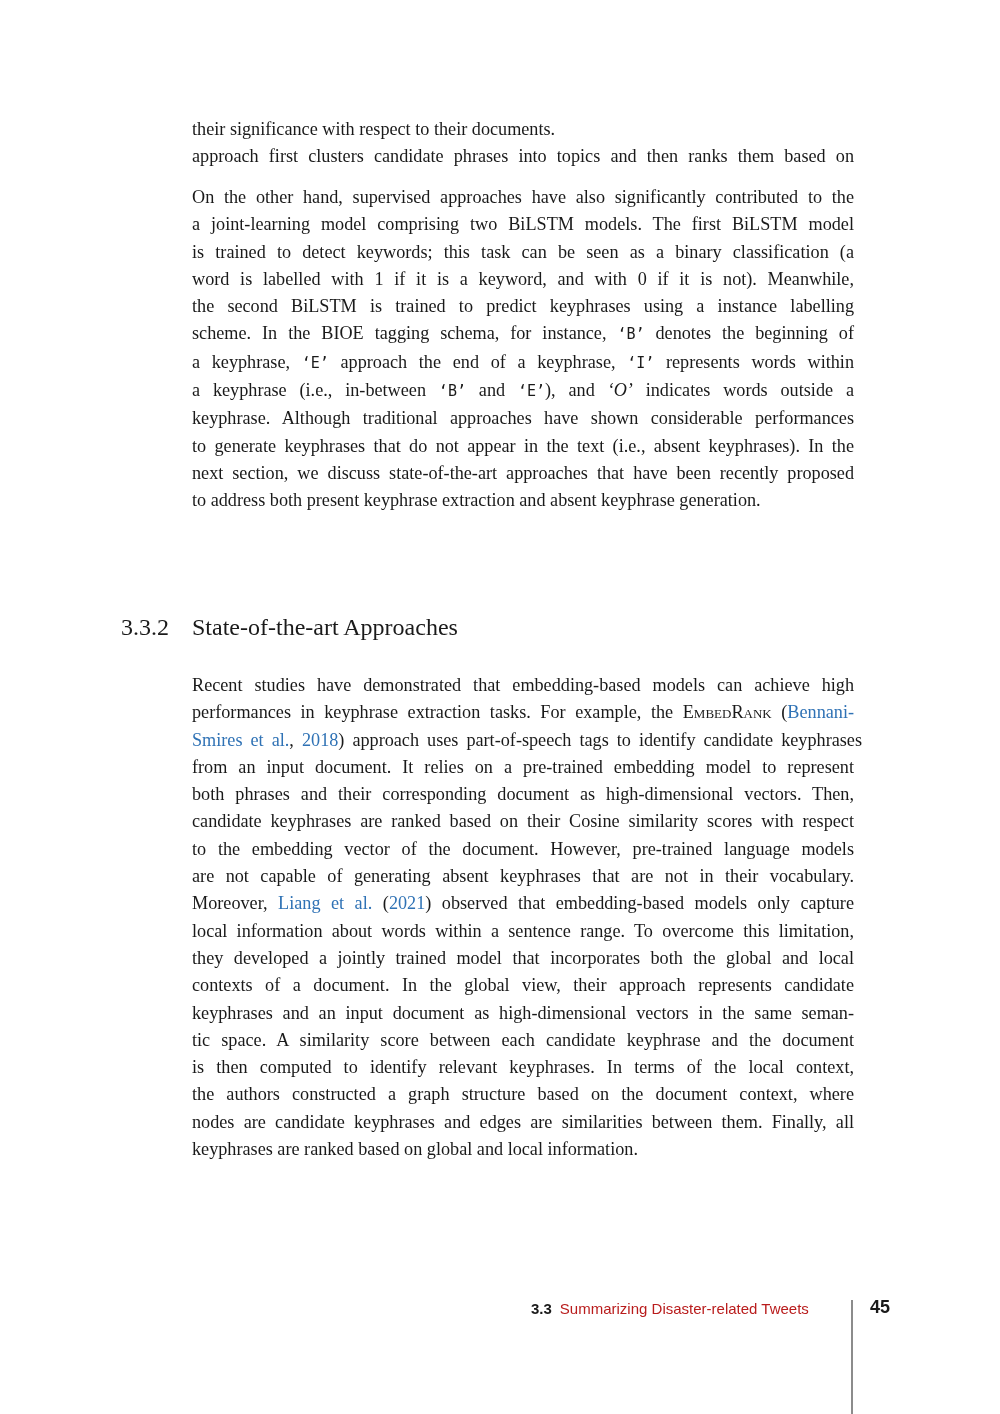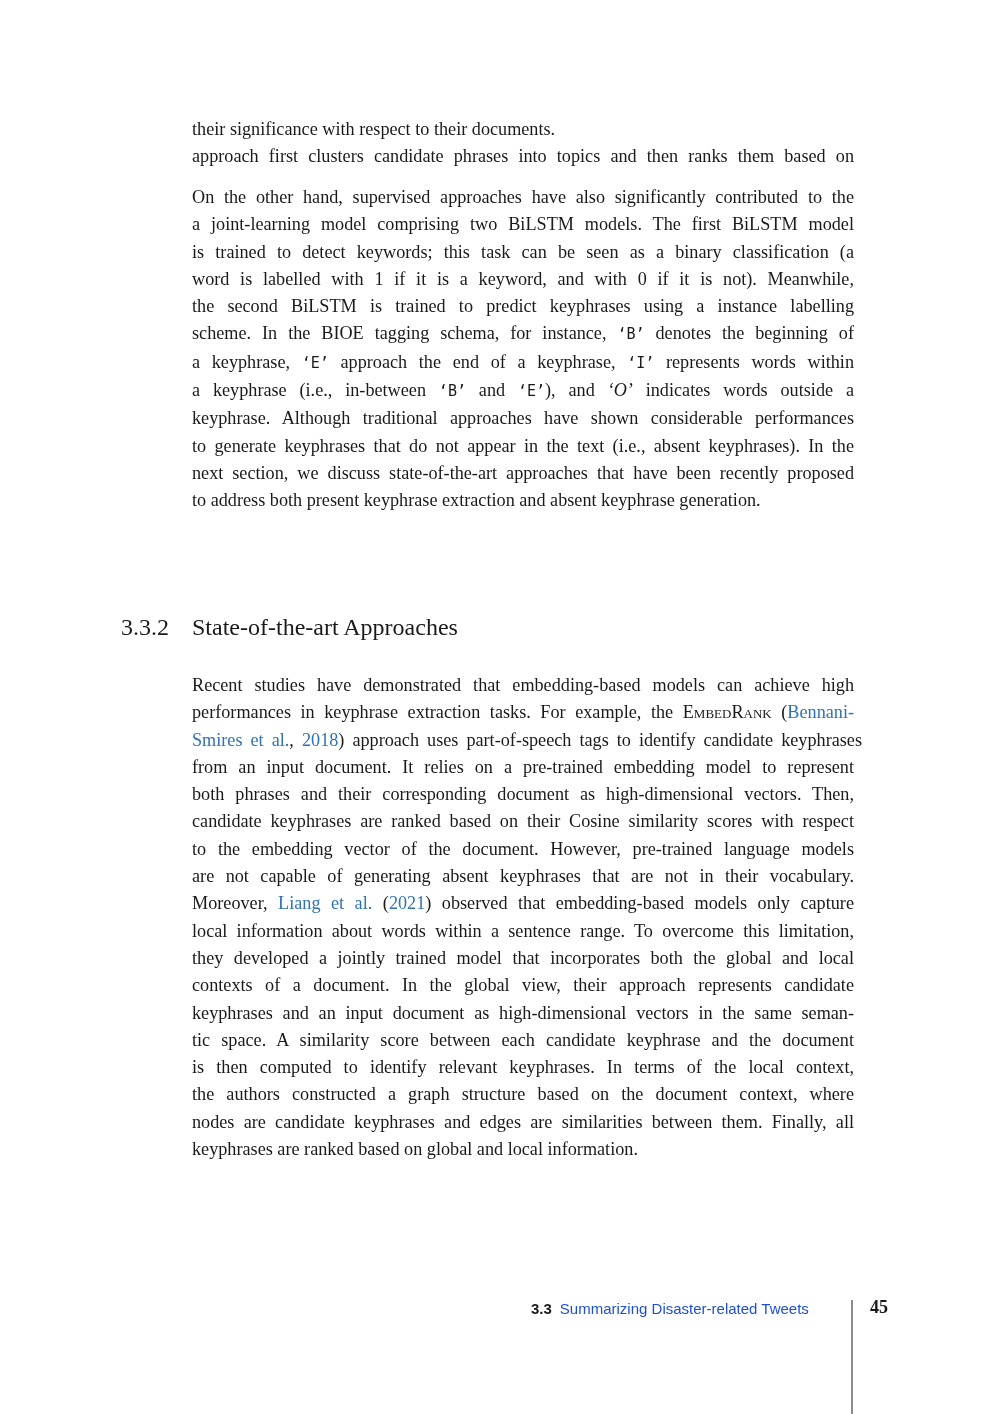--- a/index.html
+++ b/index.html
@@ -11,23 +11,23 @@
   .para .line.last { text-align-last:left; }
   .cite { color:#2f72b5; }
   .mono { font-family:"DejaVu Sans Mono", "Liberation Mono", monospace; font-size:15px; }
   .sc { font-variant:small-caps; }
   .heading { position:absolute; left:121px; top:614px; font-family:Liberation Serif, serif;
              font-size:24px; color:#1a1a1a; margin:0; font-weight:normal; white-space:nowrap; }
   .heading .num { display:inline-block; width:71px; }
   .footer { position:absolute; top:1300px; left:531px; font-family:"Liberation Sans", "DejaVu Sans", sans-serif;
             font-size:15px; white-space:nowrap; }
   .footer .sec-num { font-weight:bold; color:#1a1a1a; margin-right:8px; }
-  .footer .sec-title { color:#1d4ed8; }
+  .footer .sec-title { color:#b91c1c; }
   .rule { position:absolute; left:851px; top:1300px; width:2px; height:114px; background:#8c8c8c; }
-  .pageno { position:absolute; left:870px; top:1297px; font-family:Liberation Serif, serif;
+  .pageno { position:absolute; left:870px; top:1297px; font-family:Liberation Sans, sans-serif;
             font-size:18px; font-weight:bold; color:#1a1a1a; }
 </style>
 </head>
 <body>
 
 <p class="para" style="top:116px;">
   <span class="line last">their significance with respect to their documents.</span>
   <span class="line">approach first clusters candidate phrases into topics and then ranks them based on</span>
 </p>
 

